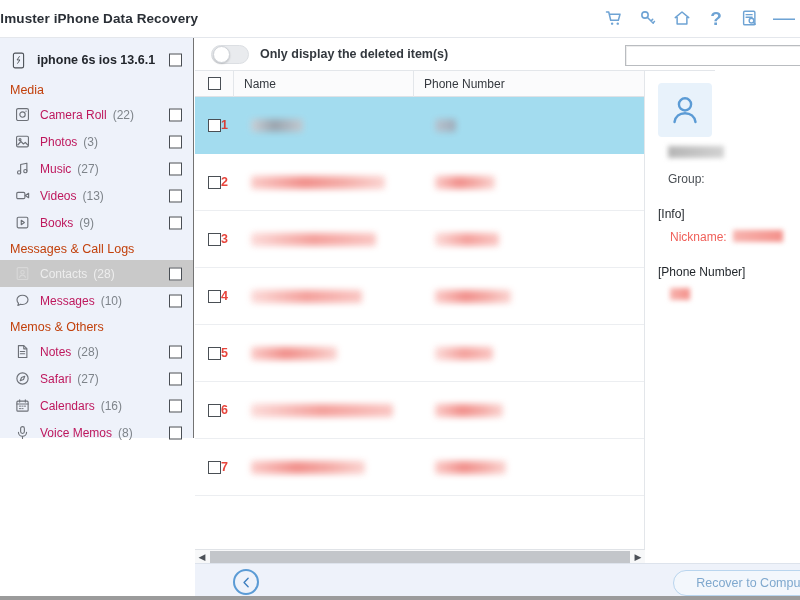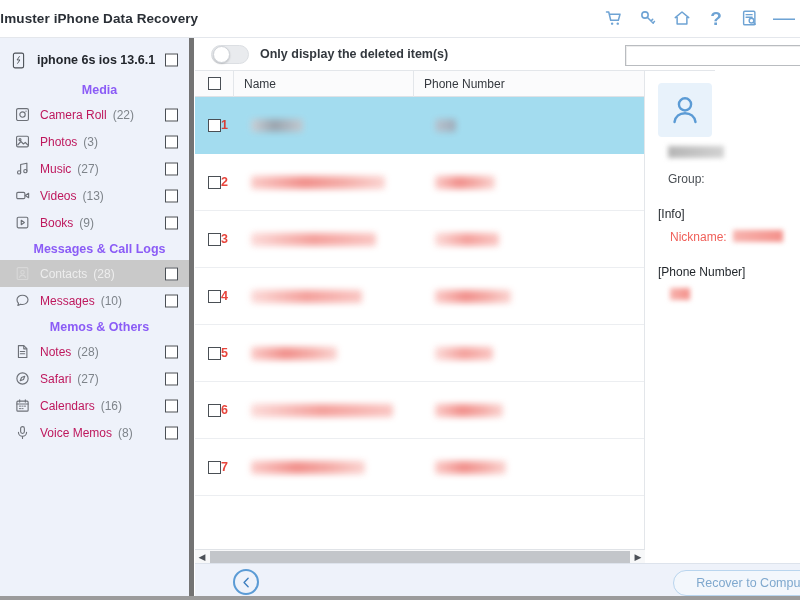--- a/index.html
+++ b/index.html
@@ -45,38 +45,37 @@
     font-size: 19px; font-weight: bold; color: #6ea3d4;
     line-height: 19px; font-family: "Liberation Sans", sans-serif;
   }
   .tb-min {
     font-size: 22px; color: #6ea3d4; line-height: 12px; font-weight: 500;
   }
 
   
   #sidebar {
     position: absolute; left: 0; top: 38px;
-    width: 194px; height: 562px;
+    width: 194px; height: 400px;
     background: #eef2fa;
-    border-right: 5px solid #737373;
-    text-align: center;
+    border-right: 1px solid #737373;
   }
   #device-row {
     position: relative;
     height: 34px;
     display: flex; align-items: center;
     padding-left: 10px;
     margin-top: 5px;
   }
   #device-name {
     font-size: 12.5px; font-weight: bold; color: #22262c;
     margin-left: 10px; white-space: nowrap;
   }
   .group-label {
-    font-size: 12.5px; font-weight: bold; color: #8b5cf6;
+    font-size: 12.5px; font-weight: normal; color: #c2410c;
     padding: 6px 0 4px 10px;
   }
   .nav-item {
     position: relative;
     height: 27px;
     display: flex; align-items: center;
     padding-left: 14px;
     cursor: pointer;
   }
   .nav-item.active { background: #c9c9c9; }

